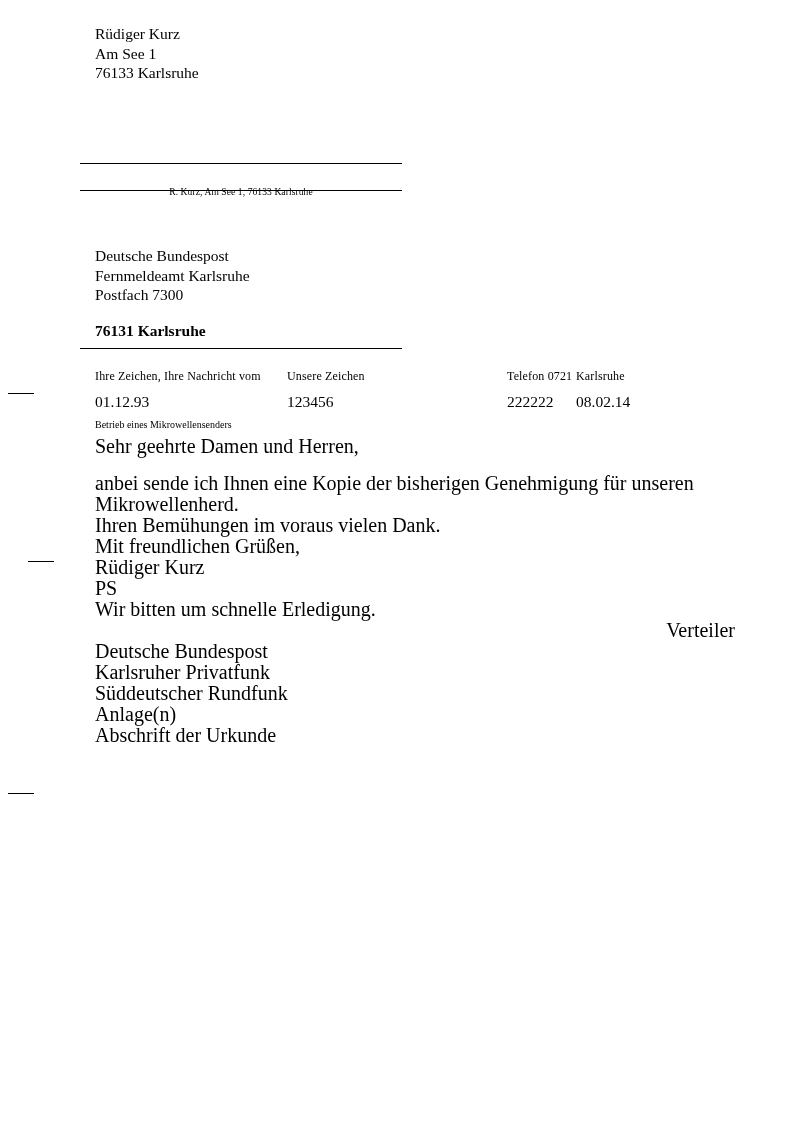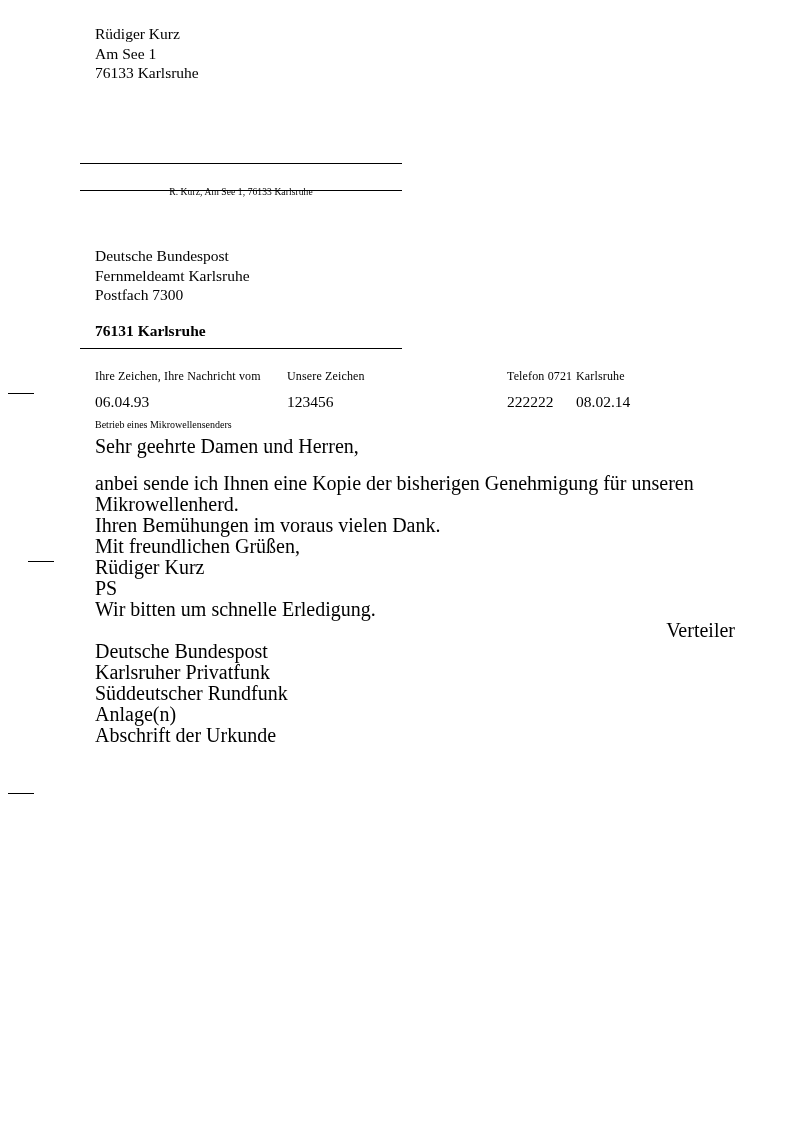--- a/index.html
+++ b/index.html
@@ -169,21 +169,21 @@
   <div class="recipient-rule"></div>
 
   <div class="ref">
     <div class="ref-row ref-head">
       <span class="c1">Ihre Zeichen, Ihre Nachricht vom</span>
       <span class="c2">Unsere Zeichen</span>
       <span class="c3">Telefon 0721</span>
       <span class="c4">Karlsruhe</span>
     </div>
     <div class="ref-row ref-val ref-values">
-      <span class="c1">06.04.93</span>
+      <span class="c1">01.12.93</span>
       <span class="c2">123456</span>
       <span class="c3">222222</span>
       <span class="c4">08.02.14</span>
     </div>
   </div>
 
   <div class="subject">Betrieb eines Mikrowellensenders</div>
 
   <div class="body">
     <p>Sehr geehrte Damen und Herren,</p>

